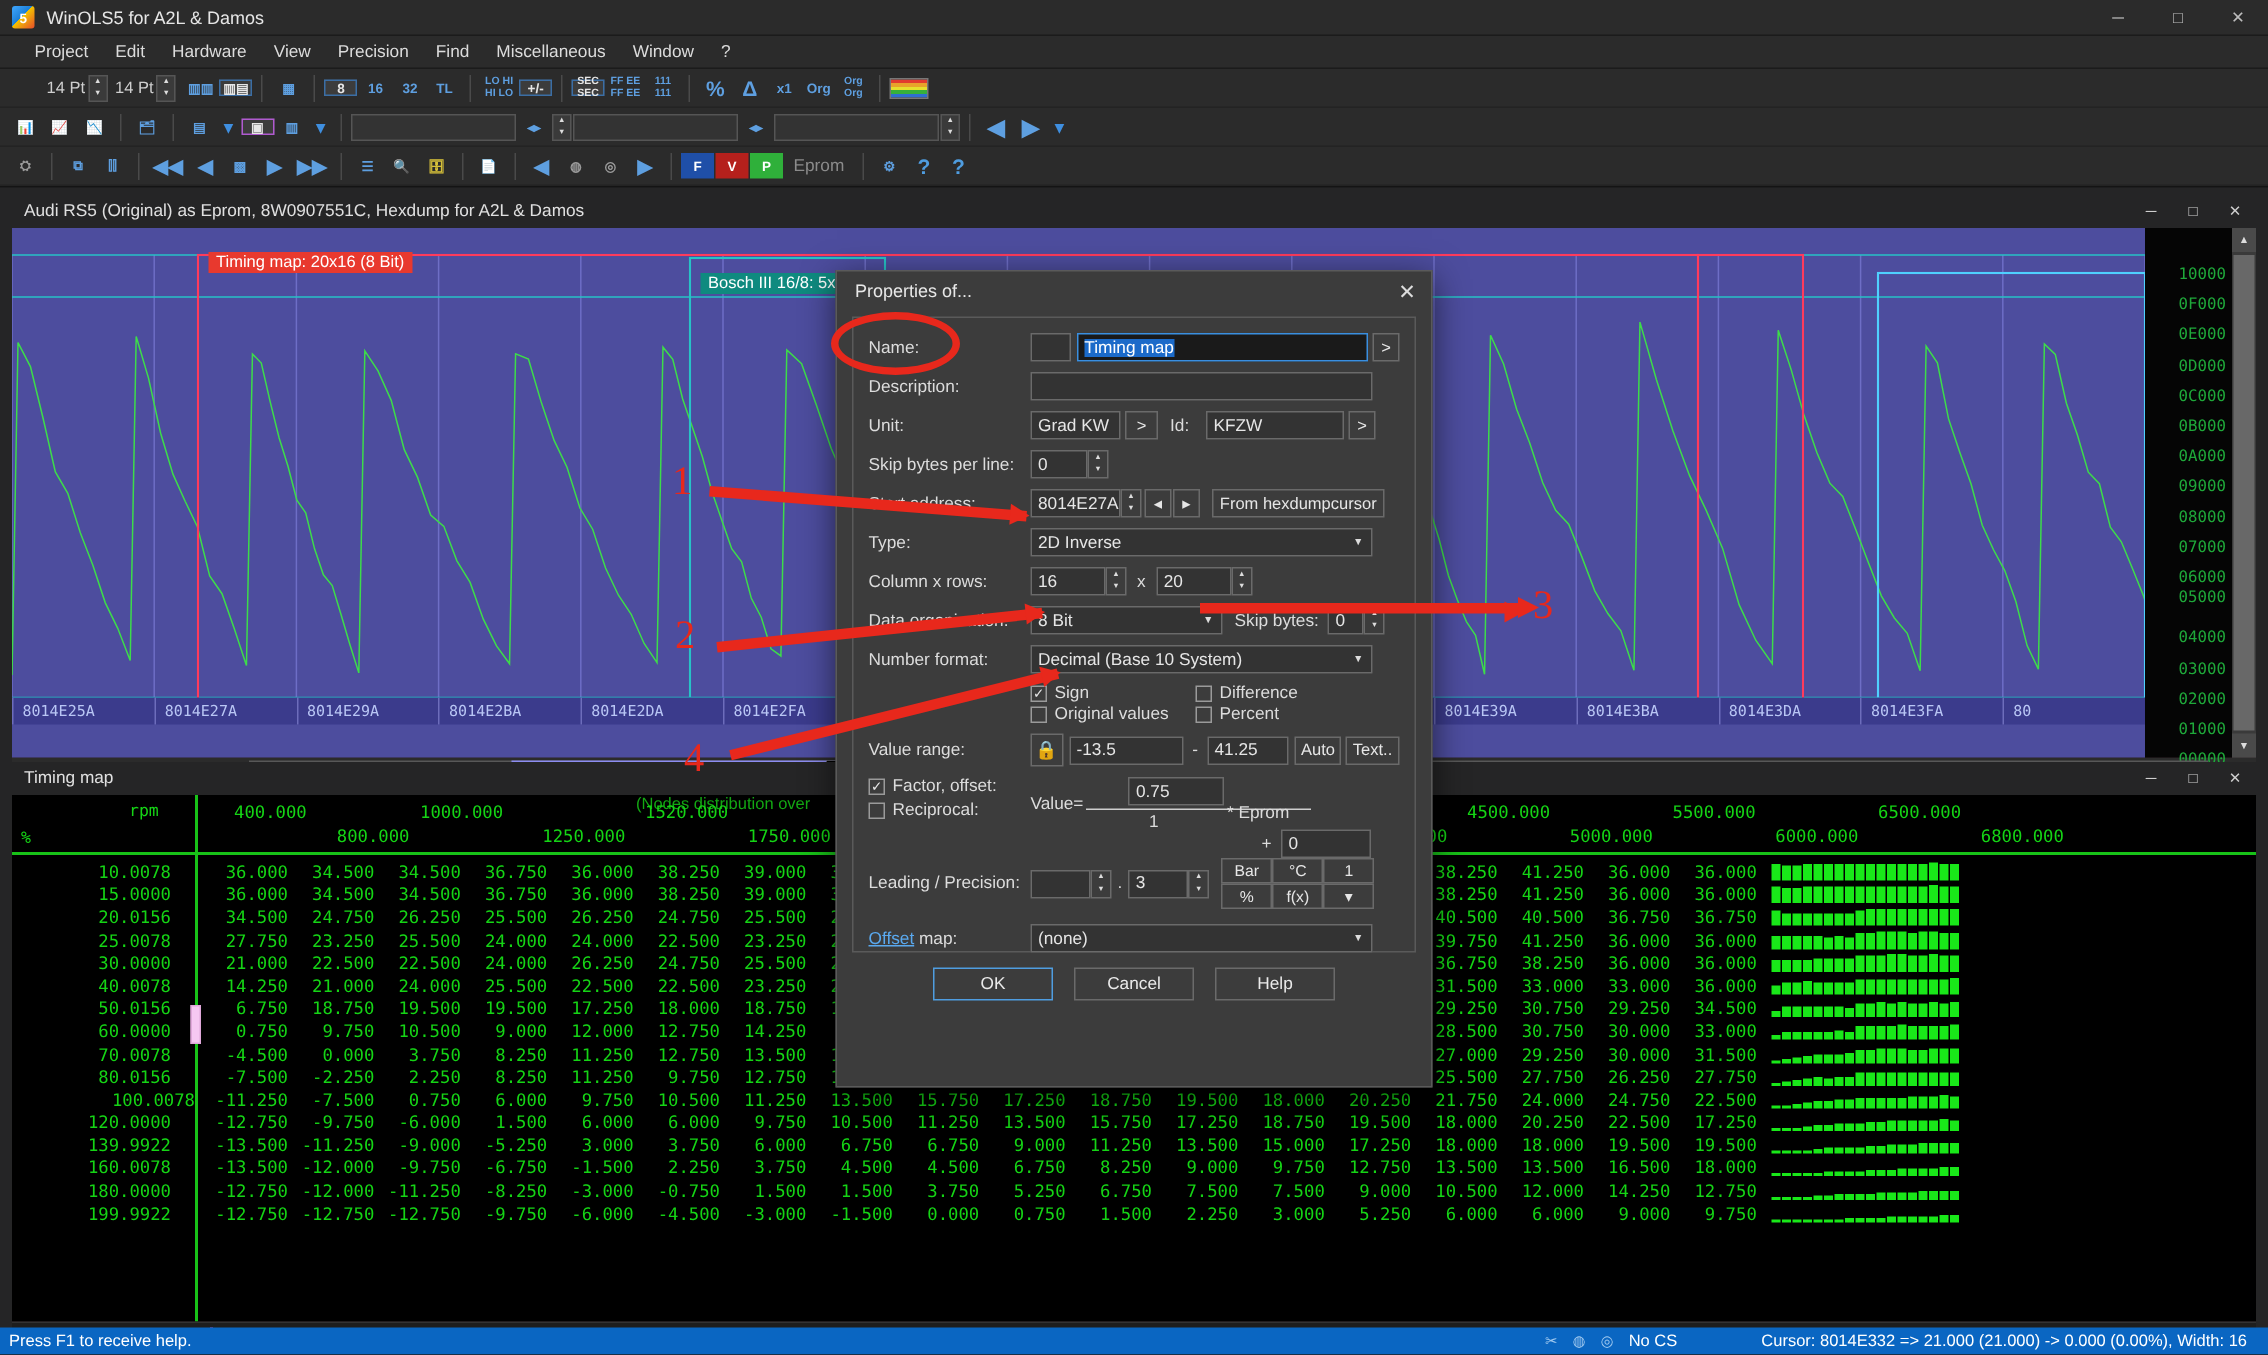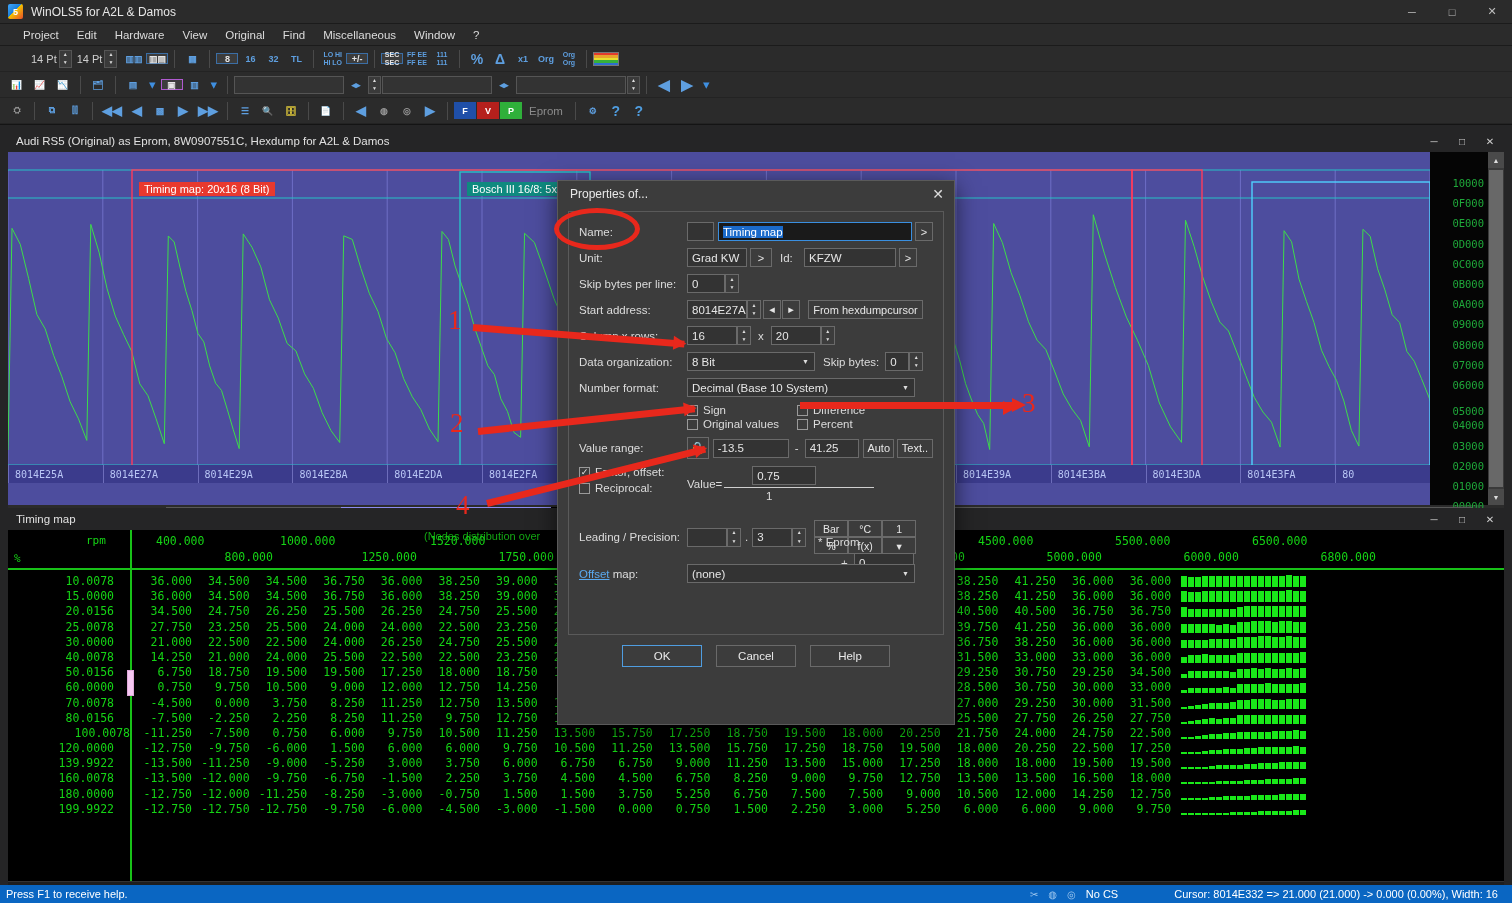--- a/index.html
+++ b/index.html
@@ -184,21 +184,21 @@
       <div class="winbtn">□</div>
       <div class="winbtn close">✕</div>
     </div>
   </div>
 
   <div class="menubar">
     <div class="menuitem">Project</div>
     <div class="menuitem">Edit</div>
     <div class="menuitem">Hardware</div>
     <div class="menuitem">View</div>
-    <div class="menuitem">Original</div>
+    <div class="menuitem">Precision</div>
     <div class="menuitem">Find</div>
     <div class="menuitem">Miscellaneous</div>
     <div class="menuitem">Window</div>
     <div class="menuitem">?</div>
   </div>
 
   <div class="toolbars">
 
     <div class="tbrow">
       <div style="width:24px"></div>
@@ -354,21 +354,21 @@
             <line x1="1422" x2="1422" y1="18" y2="313" stroke="#6e6ec6" stroke-width="1"></line>
             <line x1="0" x2="1422" y1="18" y2="18" stroke="#27c2c6" stroke-width="1"></line>
             <line x1="0" x2="1422" y1="46" y2="46" stroke="#27c2c6" stroke-width="1"></line>
             <line x1="0" x2="1422" y1="313" y2="313" stroke="#27c2c6" stroke-width="1"></line>
             <path d="M 0 298 L 4 76.3599537037037 L 12.3 92.4 L 20.6 126.3 L 28.9 162.6 L 37.2 176.9 L 45.6 203.3 L 53.9 224.8 L 62.2 249.9 L 70.5 266.9 L 78.8 288.4 L 82.79170953360769 72.38927469135803 L 91.0 100.1 L 99.1 136.8 L 107.3 164.1 L 115.5 182.3 L 123.6 199.2 L 131.8 231.9 L 140.0 243.8 L 148.1 266.8 L 156.3 291.7 L 160.2997256515775 83.9741512345679 L 166.2 90.0 L 172.1 115.8 L 178.0 139.7 L 183.9 158.5 L 189.9 181.4 L 195.8 189.9 L 201.7 213.9 L 207.6 231.2 L 213.5 238.4 L 219.4 257.8 L 225.3 277.8 L 231.2 296.6 L 235.22775205761315 81.89274691358025 L 244.0 95.3 L 252.8 114.9 L 261.5 147.8 L 270.3 166.1 L 279.1 191.4 L 287.9 198.9 L 296.6 221.9 L 305.4 236.3 L 314.2 260.8 L 323.0 278.6 L 331.7 290.5 L 335.73287465706443 83.8343621399177 L 344.3 87.4 L 352.9 116.4 L 361.4 141.6 L 370.0 159.5 L 378.6 186.7 L 387.1 200.8 L 395.7 226.7 L 404.3 244.8 L 412.8 257.5 L 421.4 277.0 L 430.0 289.7 L 433.98418209876536 79.44881687242798 L 440.5 87.6 L 447.1 114.0 L 453.6 132.8 L 460.2 152.3 L 466.7 176.0 L 473.3 195.1 L 479.8 213.8 L 486.4 222.6 L 492.9 246.9 L 499.5 259.5 L 506.0 280.5 L 512.6 285.3 L 516.5506044238682 81.27944958847736 L 526.4 90.5 L 536.3 118.1 L 546.1 146.8 L 556.0 169.6 L 565.9 197.8 L 575.7 211.9 L 585.6 228.4 L 595.5 259.7 L 605.3 278.2 L 615.2 297.3 L 619.2118698559669 67.622170781893 L 630.1 104.8 L 641.0 129.3 L 651.9 160.7 L 662.8 189.5 L 673.7 207.2 L 684.6 232.2 L 695.5 255.3 L 706.4 273.7 L 717.3 288.4 L 721.2881515775033 77.6329732510288 L 733.3 101.3 L 745.4 134.2 L 757.4 164.8 L 769.4 190.0 L 781.4 226.3 L 793.5 251.6 L 805.5 262.9 L 817.5 296.5 L 821.5406164266117 66.58963477366255 L 830.9 98.0 L 840.2 133.6 L 849.5 152.8 L 858.8 181.5 L 868.1 207.8 L 877.4 230.7 L 886.7 243.5 L 896.0 277.2 L 905.3 295.1 L 909.3322830932783 79.47080761316872 L 915.4 88.4 L 921.4 113.5 L 927.4 136.1 L 933.5 155.0 L 939.5 178.5 L 945.5 188.5 L 951.5 207.8 L 957.6 231.7 L 963.6 248.0 L 969.6 262.4 L 975.7 271.5 L 981.7 297.5 L 985.6859353566527 71.50977366255144 L 994.4 90.7 L 1003.1 120.8 L 1011.8 143.3 L 1020.5 169.8 L 1029.1 188.2 L 1037.8 197.5 L 1046.5 219.1 L 1055.2 241.9 L 1063.9 257.0 L 1072.6 268.5 L 1081.3 294.8 L 1085.2941529492452 62.74151234567901 L 1096.3 101.2 L 1107.3 135.3 L 1118.4 165.1 L 1129.4 188.1 L 1140.4 213.6 L 1151.4 251.1 L 1162.5 274.8 L 1173.5 290.4 L 1177.499378429355 68.2105195473251 L 1186.1 94.4 L 1194.7 124.9 L 1203.3 149.8 L 1211.9 170.1 L 1220.5 179.0 L 1229.1 200.9 L 1237.7 223.4 L 1246.3 245.4 L 1254.9 260.0 L 1263.5 270.2 L 1272.1 295.1 L 1276.076110253772 78.6860853909465 L 1283.6 89.9 L 1291.0 127.1 L 1298.5 149.5 L 1306.0 170.5 L 1313.5 198.2 L 1321.0 214.5 L 1328.5 228.4 L 1335.9 249.0 L 1343.4 278.4 L 1350.9 294.1 L 1354.9170310356649 77.29732510288066 L 1362.2 84.3 L 1369.6 116.8 L 1376.9 137.9 L 1384.2 162.8 L 1391.6 170.5 L 1398.9 199.5 L 1406.2 209.2 L 1413.5 226.7 L 1420.9 245.0 L 1428.2 267.1 L 1435.5 270.0 L 1442.8 285.7" fill="none" stroke="#3ddc4a" stroke-width="1"></path>
             <rect x="124" y="18" width="1000" height="300" stroke="#ff3b5c" fill="none" stroke-width="1.4"></rect>
             <rect x="1124" y="18" width="70" height="300" stroke="#ff3b5c" fill="none" stroke-width="1.4"></rect>
             <rect x="452" y="20" width="130" height="300" stroke="#27c2c6" fill="none" stroke-width="1.4"></rect>
             <rect x="1244" y="30" width="178" height="285" stroke="#4fd0ff" fill="none" stroke-width="1.4"></rect>
           </svg>
-        <div class="maptag red" style="left:131px; top:30px;">Timing map: 20x16 (8 Bit)</div>
+        <div class="maptag red" style="left:131px; top:16px;">Timing map: 20x16 (8 Bit)</div>
         <div class="maptag teal" style="left:459px; top:30px;">Bosch III 16/8: 5x3 (8 Bit)</div>
         <div class="hexrow-labels" id="hexaddrs">
             <div class="hexaddr">8014E25A</div>
             <div class="hexaddr">8014E27A</div>
             <div class="hexaddr">8014E29A</div>
             <div class="hexaddr">8014E2BA</div>
             <div class="hexaddr">8014E2DA</div>
             <div class="hexaddr">8014E2FA</div>
             <div class="hexaddr">8014E31A</div>
             <div class="hexaddr">8014E33A</div>
@@ -386,21 +386,21 @@
           <div class="lbl" style="top: 45.2px;">0F000</div>
           <div class="lbl" style="top: 65.4px;">0E000</div>
           <div class="lbl" style="top: 85.6px;">0D000</div>
           <div class="lbl" style="top: 105.8px;">0C000</div>
           <div class="lbl" style="top: 126px;">0B000</div>
           <div class="lbl" style="top: 146.2px;">0A000</div>
           <div class="lbl" style="top: 166.4px;">09000</div>
           <div class="lbl" style="top: 186.6px;">08000</div>
           <div class="lbl" style="top: 206.8px;">07000</div>
           <div class="lbl" style="top: 227px; text-align: center;">06000</div>
-          <div class="lbl" style="top: 253px;">05000</div>
+          <div class="lbl" style="top: 240px;">05000</div>
           <div class="lbl" style="top: 267.4px;">04000</div>
           <div class="lbl" style="top: 287.6px;">03000</div>
           <div class="lbl" style="top: 307.8px;">02000</div>
           <div class="lbl" style="top: 328px;">01000</div>
           <div class="lbl" style="top: 348.2px;">00000</div>
         </div>
       <div class="vscroll">
         <div class="sb" style="top:0">▲</div>
         <div class="thumb"></div>
         <div class="sb" style="bottom:0">▼</div>
@@ -1152,20 +1152,24 @@
 
       <div class="frow">
         <div class="flabel">Name:</div>
         <div class="inp" style="width:28px"></div>
         <div class="inp sel" style="width:206px;margin-left:4px;border-color:#3a8fe0">
           <span class="seltext">Timing map</span>
         </div>
         <div class="btnsm" style="margin-left:3px;width:18px">&gt;</div>
       </div>
 
+      <div class="frow">
+        <div class="flabel">Description:</div>
+        <div class="inp" style="width:228px"></div>
+      </div>
 
       <div class="frow">
         <div class="flabel">Unit:</div>
         <div class="inp" style="width:60px">Grad KW</div>
         <div class="btnsm" style="margin-left:3px;width:22px">&gt;</div>
         <div class="flabel" style="width:24px;margin-left:8px">Id:</div>
         <div class="inp" style="width:92px">KFZW</div>
         <div class="btnsm" style="margin-left:3px;width:18px">&gt;</div>
       </div>
 
@@ -1183,20 +1187,27 @@
         <div class="inp" style="width:60px">8014E27A</div>
         <div class="spin2">
             <i>▲</i>
             <i>▼</i>
           </div>
         <div class="btnsm" style="margin-left:2px;width:13px">◂</div>
         <div class="btnsm" style="margin-left:1px;width:13px">▸</div>
         <div class="btnsm" style="margin-left:8px;width:115px">From hexdumpcursor</div>
       </div>
 
+      <div class="frow">
+        <div class="flabel">Type:</div>
+        <div class="sel" style="width:228px">
+          <span>2D Inverse</span>
+          <span class="car">▼</span>
+        </div>
+      </div>
 
       <div class="frow">
         <div class="flabel">Column x rows:</div>
         <div class="inp" style="width:50px">16</div>
         <div class="spin2">
             <i>▲</i>
             <i>▼</i>
           </div>
         <div style="color:#dcdcdc;font-size:11.5px;margin:0 7px">x</div>
         <div class="inp" style="width:50px">20</div>

